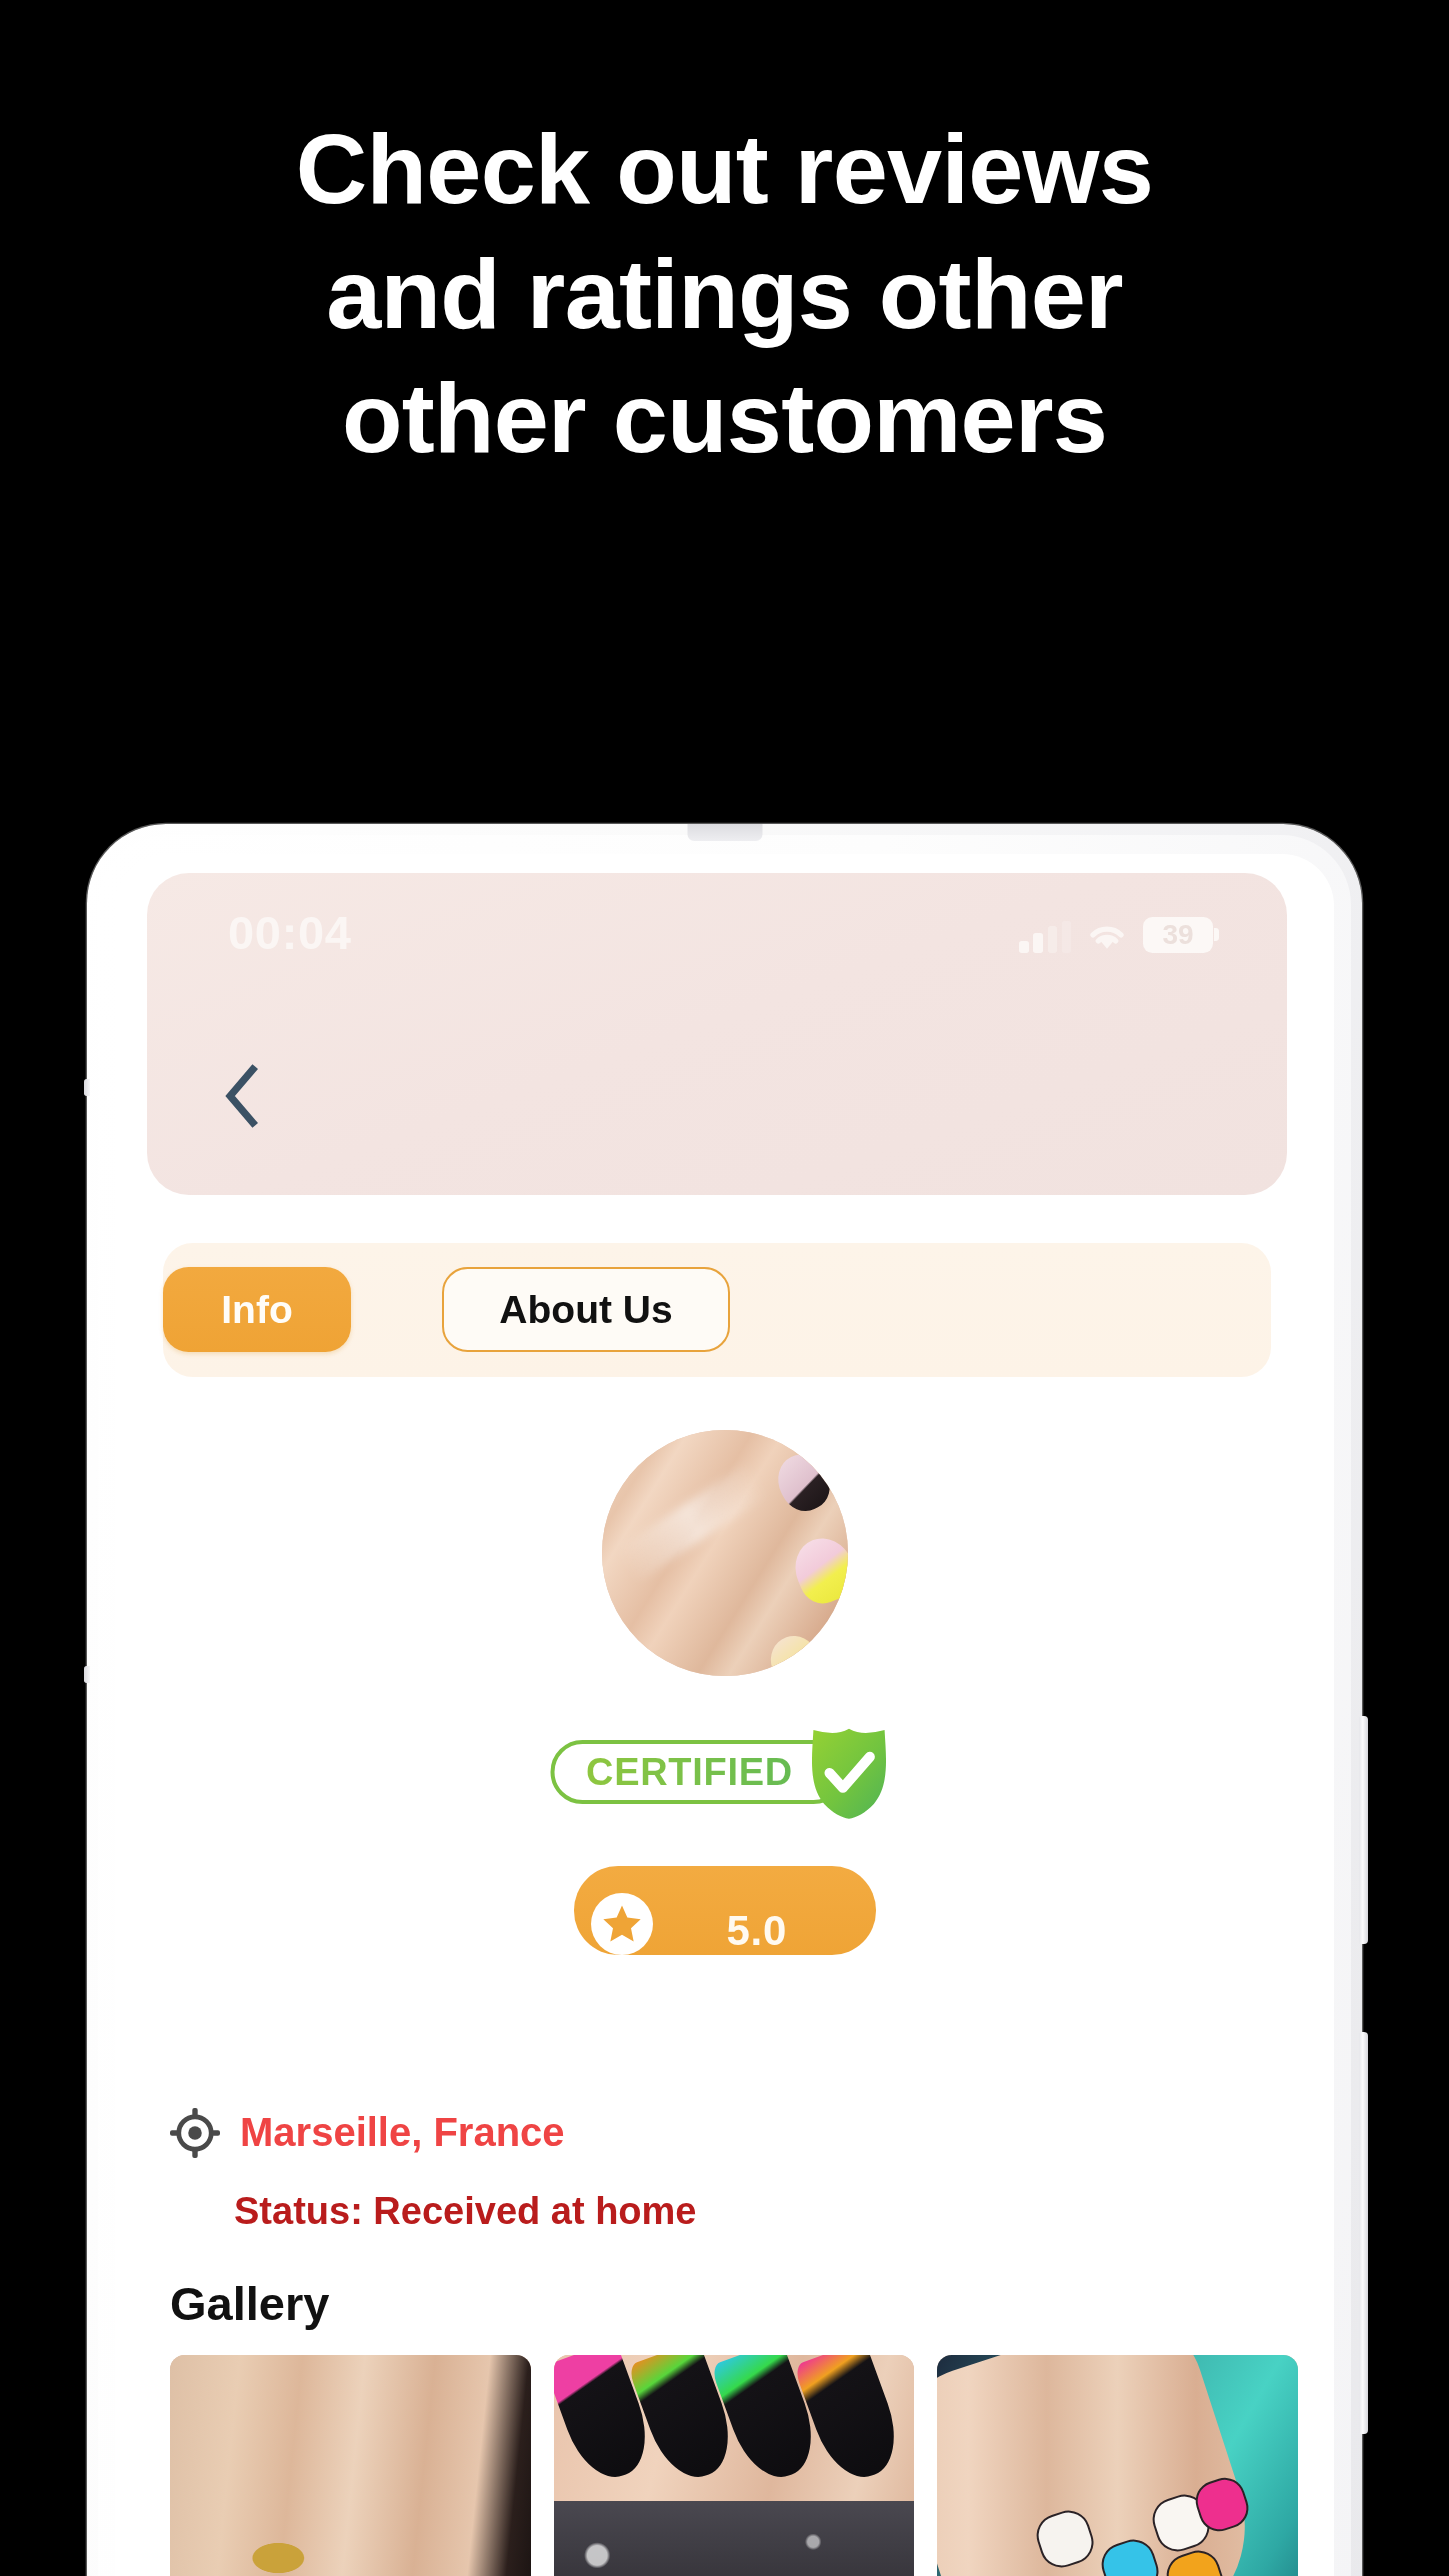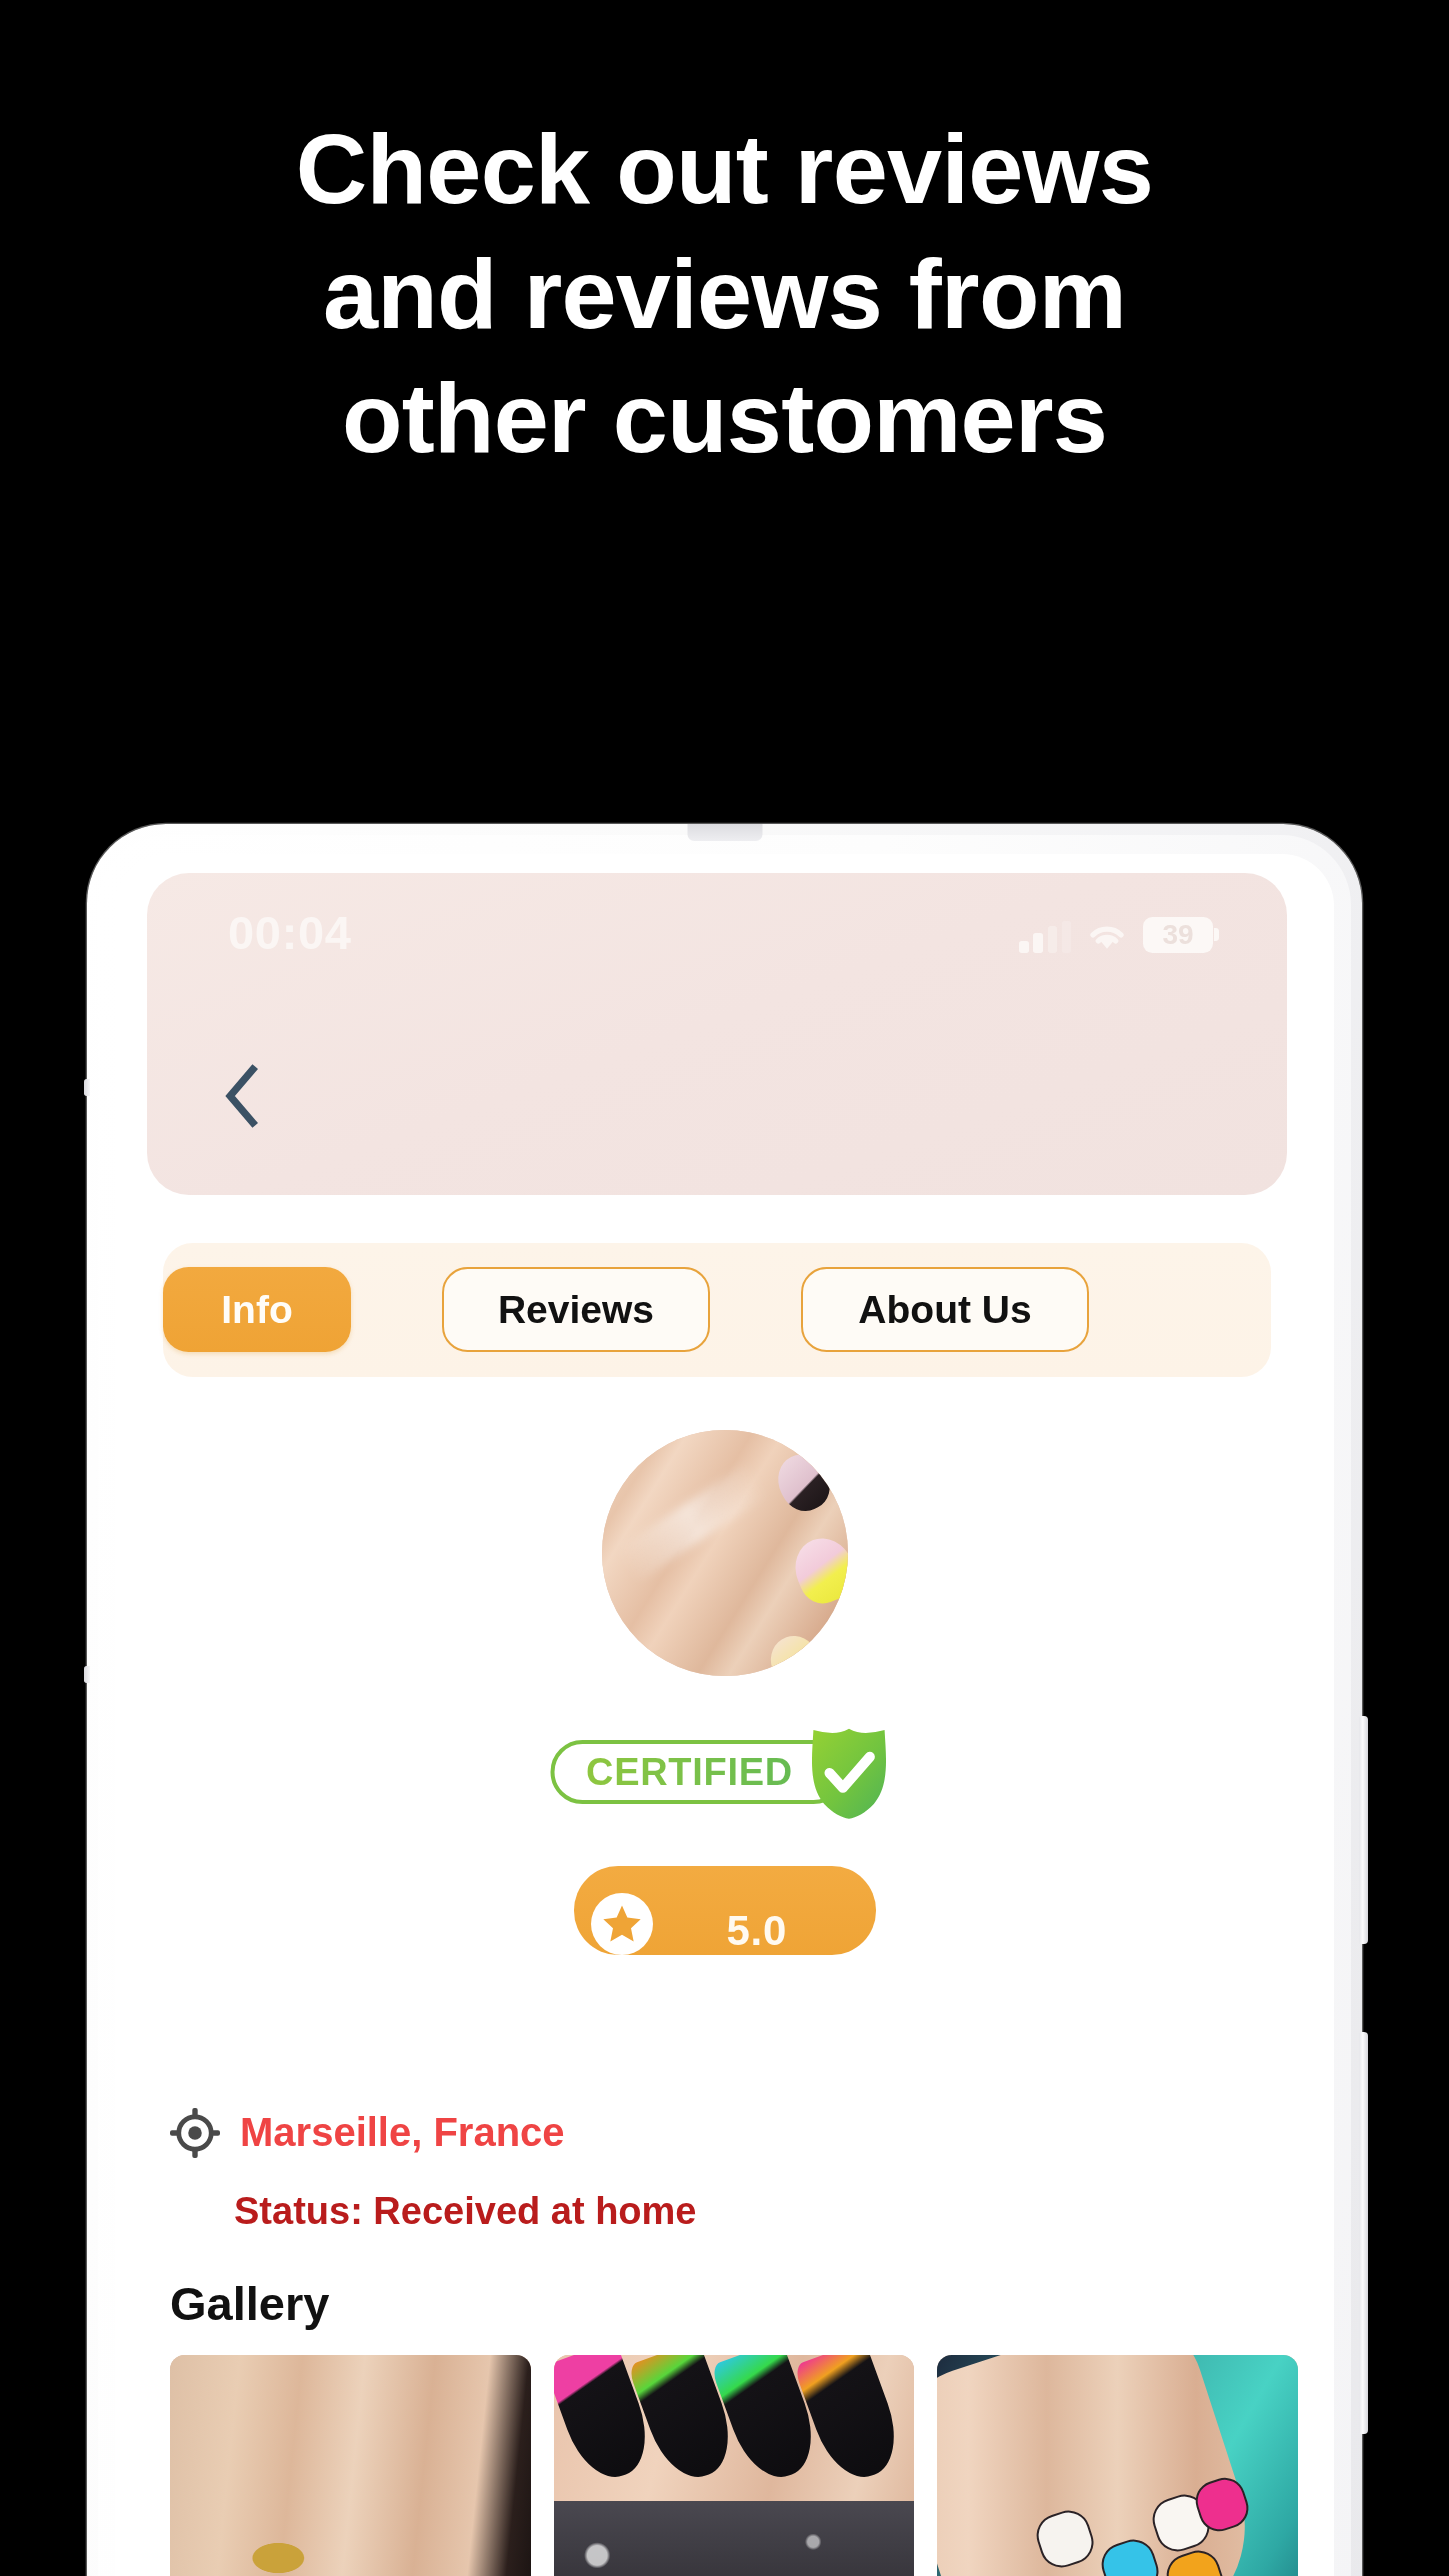--- a/index.html
+++ b/index.html
@@ -389,21 +389,21 @@
   #gallery-thumb-3 .g3 { left:60%; top:50%; background:#f9f6f2; }
   #gallery-thumb-3 .g4 { left:64%; top:70%; background:#f2a31c; }
   #gallery-thumb-3 .gp { position:absolute; left:72%; top:44%; width:14%; height:18%;
     border-radius:40%; background:#ee2f8e; transform:rotate(-18deg); border:2px solid #2a2226; }
 </style>
 </head>
 <body>
 
 <div id="headline">
   <span class="hl-line">Check out reviews</span>
-  <span class="hl-line">and reviews from</span>
+  <span class="hl-line">and ratings other</span>
   <span class="hl-line">other customers</span>
 </div>
 
 <div id="phone-frame">
   <div id="phone-bezel-inner"></div>
   <div id="phone-notch"></div>
   <div class="side-btn" id="side-btn-volume"></div>
   <div class="side-btn" id="side-btn-power"></div>
   <div class="side-btn-left" style="top:255px;height:17.4px;"></div>
   <div class="side-btn-left" style="top:842px;height:17.4px;"></div>
@@ -438,21 +438,20 @@
         <div id="back-button">
           <svg id="back-chevron" width="39" height="64" viewBox="0 0 58 96">
             <path d="M46 8 L12 48 L46 88" stroke="#3b5164" stroke-width="11" fill="none" stroke-linecap="square" stroke-linejoin="miter"></path>
           </svg>
         </div>
       </div>
     </div>
 
     <div id="tab-bar">
       <div class="tab" id="tab-info">Info</div>
-      <div class="tab" id="tab-reviews">Reviews</div>
       <div class="tab" id="tab-about">About Us</div>
     </div>
 
     <div id="avatar">
       <div class="skin"></div>
       <div class="nail-a"></div>
       <div class="nail-b"></div>
       <div class="nail-c"></div>
       <div class="shine"></div>
     </div>

